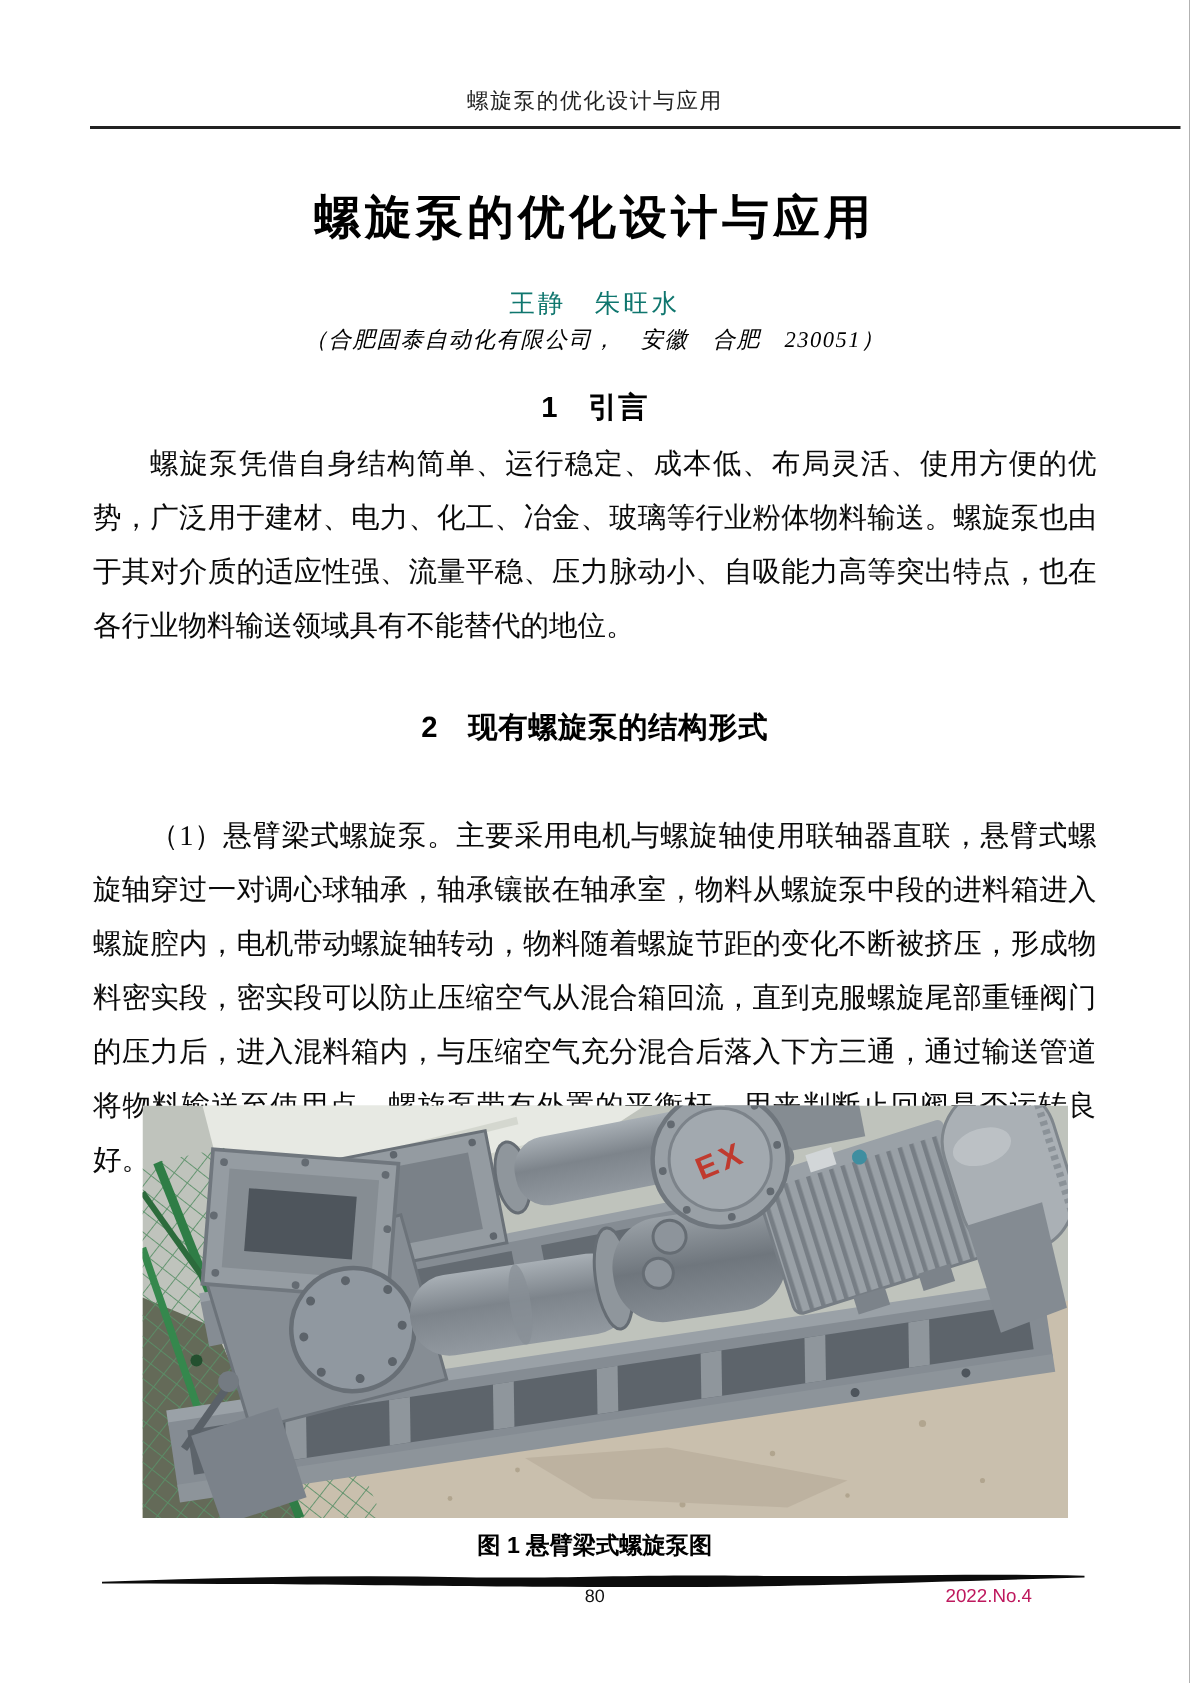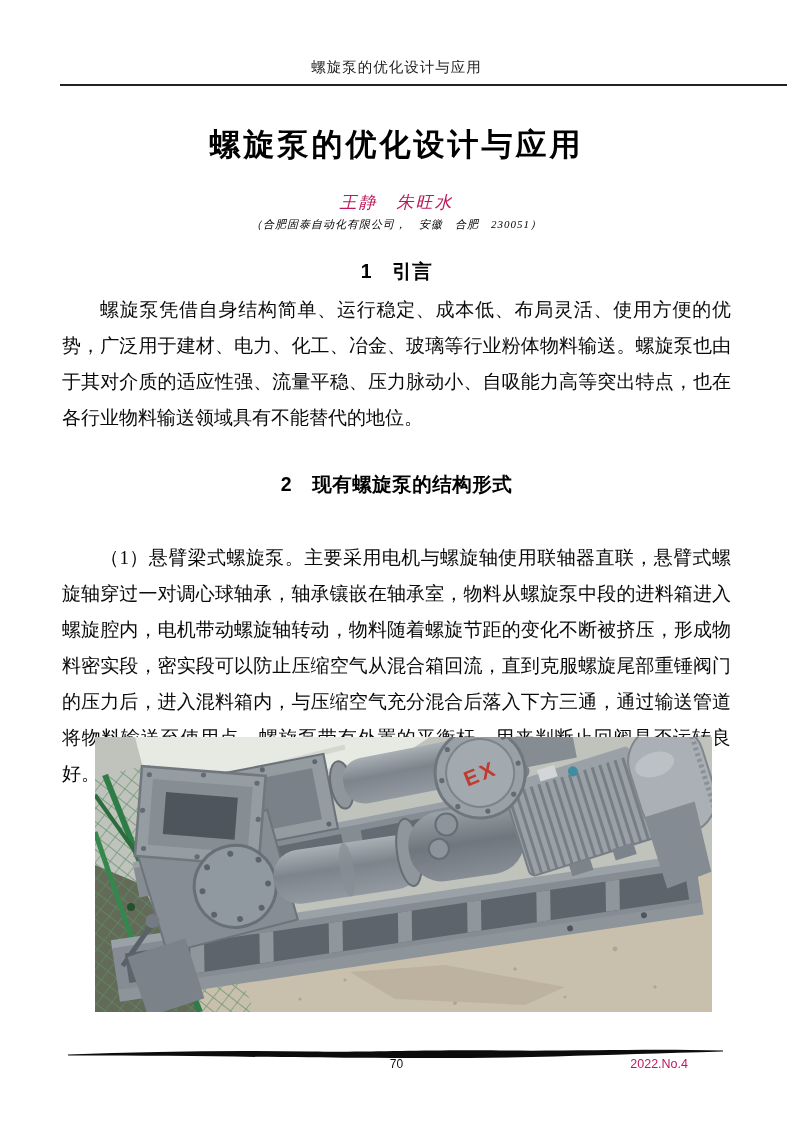--- a/index.html
+++ b/index.html
@@ -25,28 +25,27 @@
   }
   .doc-title{
     left:62px;top:124px;width:669px;
     text-align:center;
     font-family:"Liberation Sans","DejaVu Sans",sans-serif;
     font-weight:bold;font-size:31px;letter-spacing:3px;color:#000;
   }
   .authors{
     left:62px;top:191px;width:669px;
     text-align:center;
-    font-style:italic;
-    font-size:17px;letter-spacing:2px;color:#be185d;
+    font-size:17px;letter-spacing:2px;color:#0f766e;
   }
   .affiliation{
     left:62px;top:217px;width:669px;
     text-align:center;
     font-style:italic;
-    font-size:11px;letter-spacing:1px;color:#000;
+    font-size:15px;letter-spacing:1px;color:#000;
   }
   .sec-heading{
     font-family:"Liberation Sans","DejaVu Sans",sans-serif;
     font-weight:bold;font-size:19.5px;color:#000;
     letter-spacing:.5px;
     width:669px;left:62px;text-align:center;
   }
   .sec1-h{top:258px;}
   .sec2-h{top:444px;margin-top:27px;}
   .body-par{
@@ -266,21 +265,22 @@
         </g>
         <text x="404" y="58" text-anchor="middle" transform="rotate(-14 404 50)" font-family="Liberation Sans, sans-serif" font-size="21" font-weight="bold" letter-spacing="3" fill="#c03a2e">EX</text>
         <circle cx="363" cy="96" r="11" fill="#8d949b" stroke="#666d74" stroke-width="2"></circle>
         <circle cx="352" cy="119" r="10" fill="#8d949b" stroke="#666d74" stroke-width="2"></circle>
       </g>
 
       <polygon points="560,118 612,110 618,182 572,192" fill="#848b92"></polygon>
     </g>
   </svg>
 
+  <div class="abs fig-caption">图 1  悬臂梁式螺旋泵图</div>
 
   <svg class="abs footer-bar" viewBox="0 0 793 14" preserveAspectRatio="none">
     <path d="M68,8.5 C150,5.5 230,4 310,5.5 C380,6.5 420,3.5 500,4.5 C570,5.5 640,2.5 723,4.5
              L723,5.6 C660,7.5 610,9 555,10.5 C480,12.5 420,12 355,11.8 C285,11.5 175,9.5 68,9.6 Z" fill="#0c0c0c"></path>
   </svg>
-  <div class="abs footer-pageno">70</div>
+  <div class="abs footer-pageno">80</div>
   <div class="abs footer-issue">2022.No.4</div>
 
 </div>
 
 </body></html>

